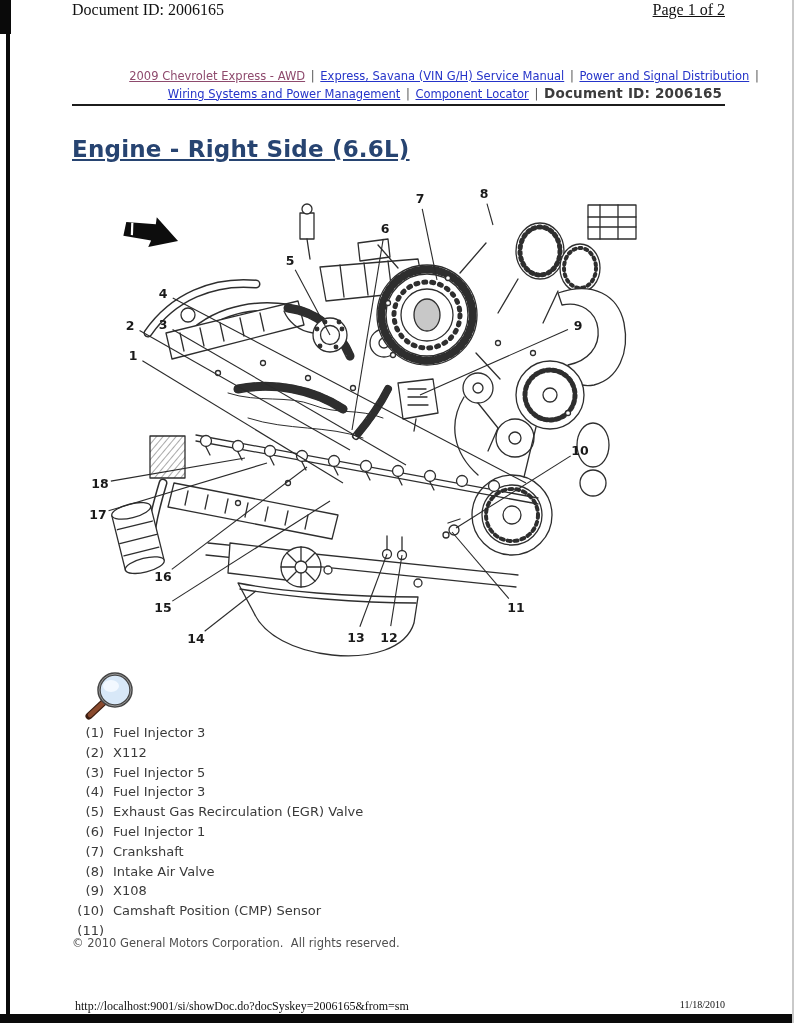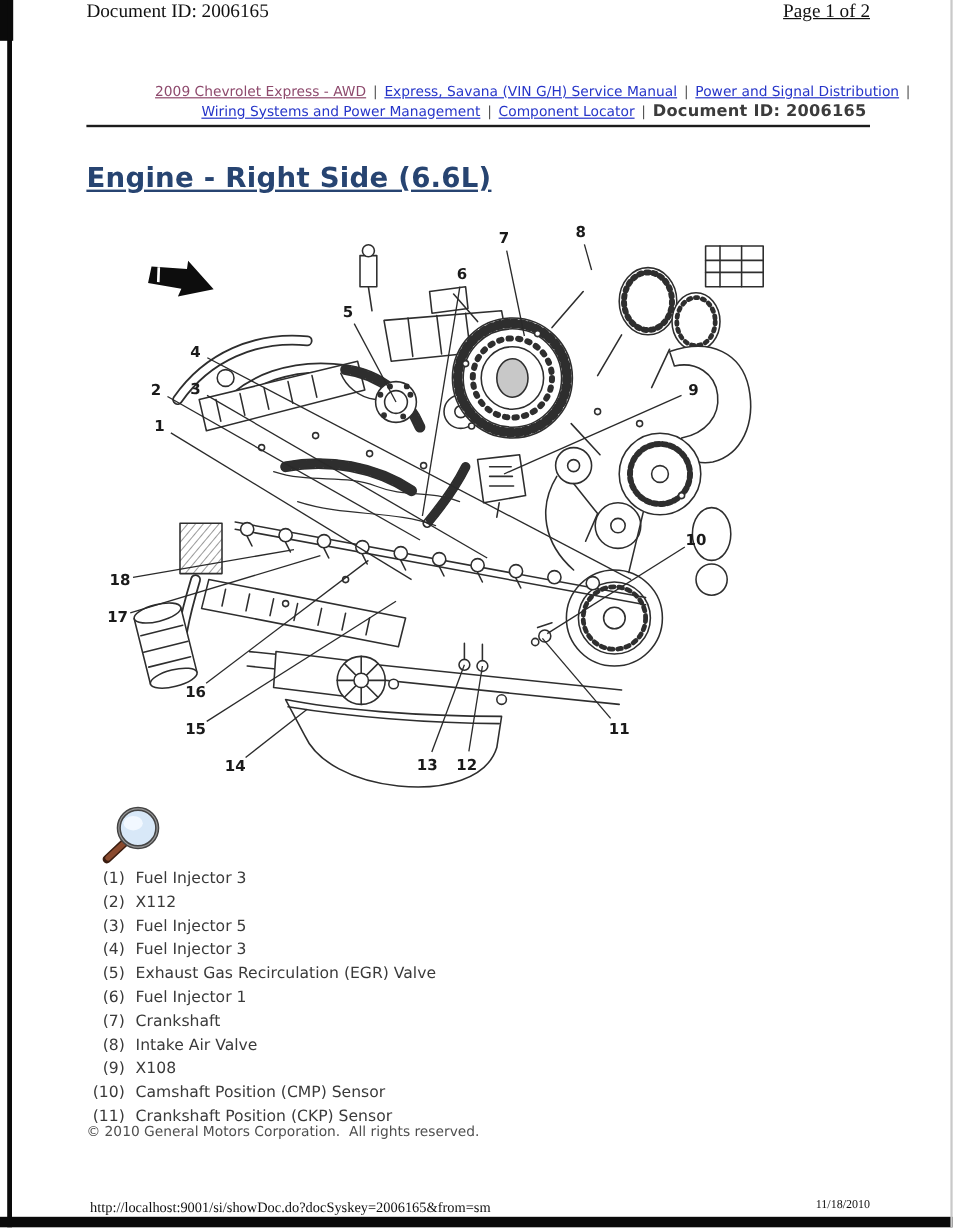--- a/index.html
+++ b/index.html
@@ -315,20 +315,19 @@
     <div class="legend-row">
       <span class="legend-num">(9)</span>
       <span class="legend-label">X108</span>
     </div>
     <div class="legend-row">
       <span class="legend-num">(10)</span>
       <span class="legend-label">Camshaft Position (CMP) Sensor</span>
     </div>
     <div class="legend-row">
       <span class="legend-num">(11)</span>
-      <span class="legend-label">Crankshaft Position (CKP) Sensor</span>
     </div>
   </div>
 
 <div class="copyright">© 2010 General Motors Corporation.  All rights reserved.</div>
 
 <div class="ftr-url serif">http://localhost:9001/si/showDoc.do?docSyskey=2006165&amp;from=sm</div>
 <div class="ftr-date serif">11/18/2010</div>
 
 </body></html>

